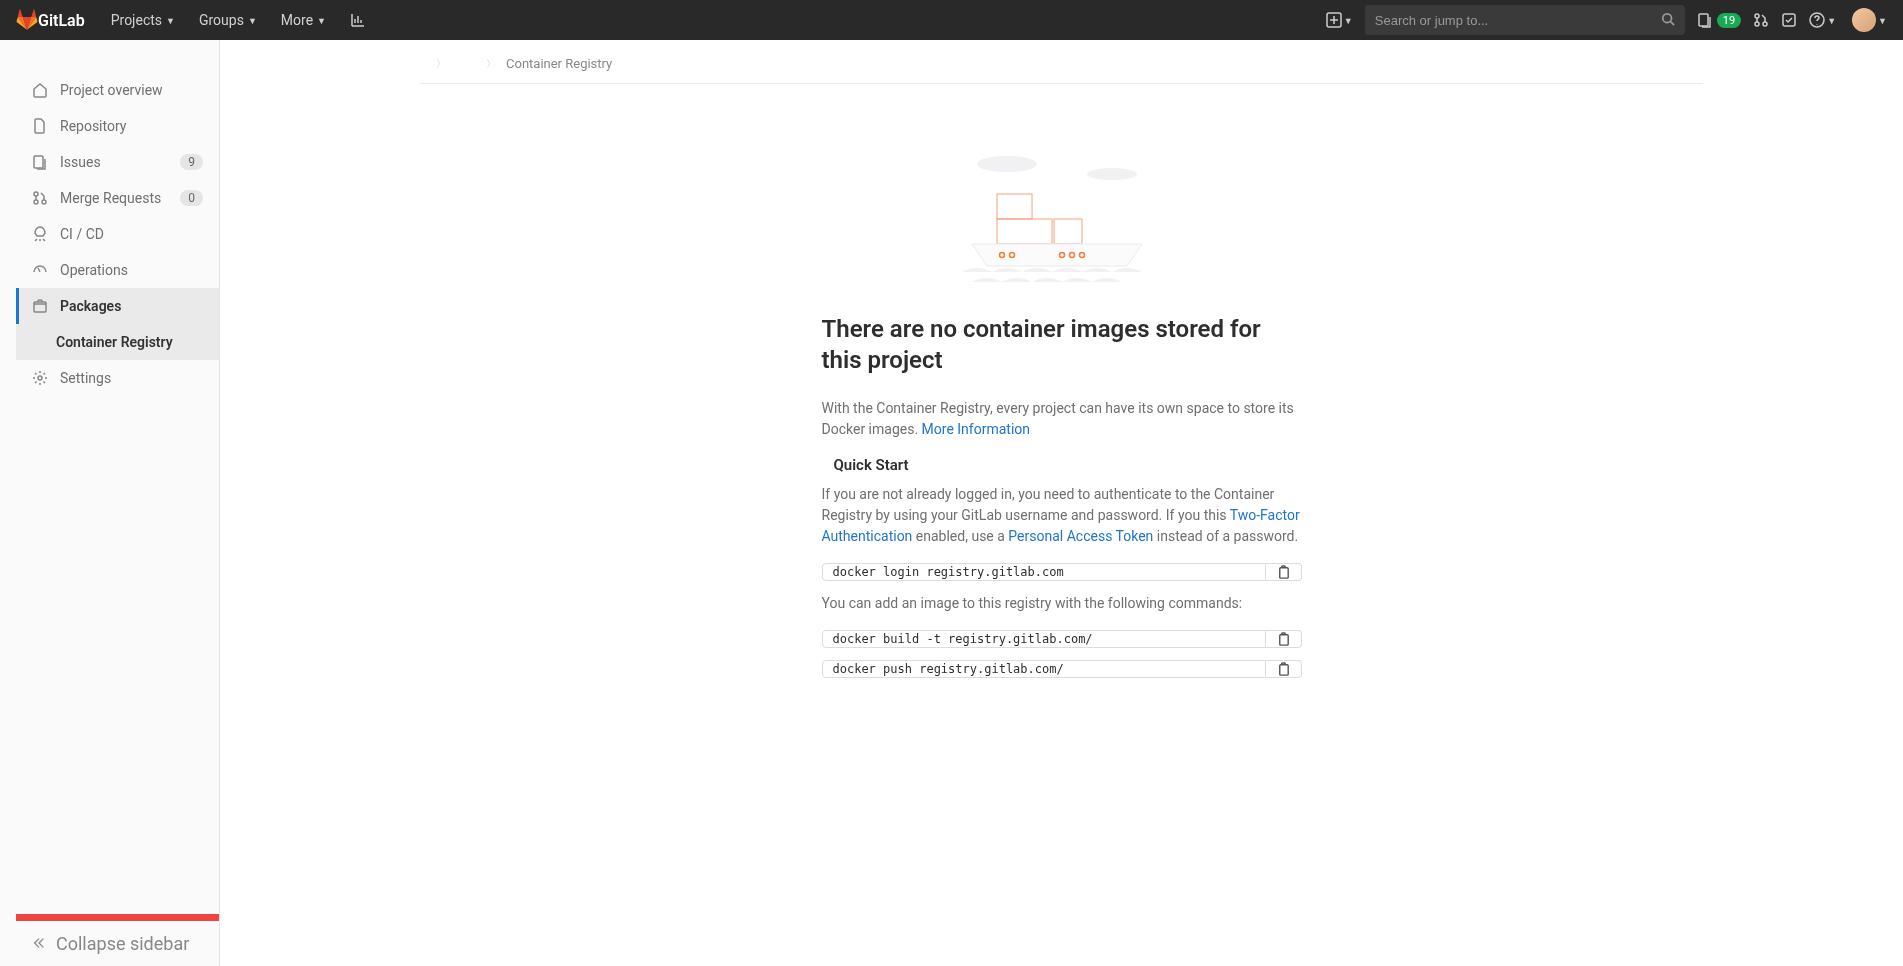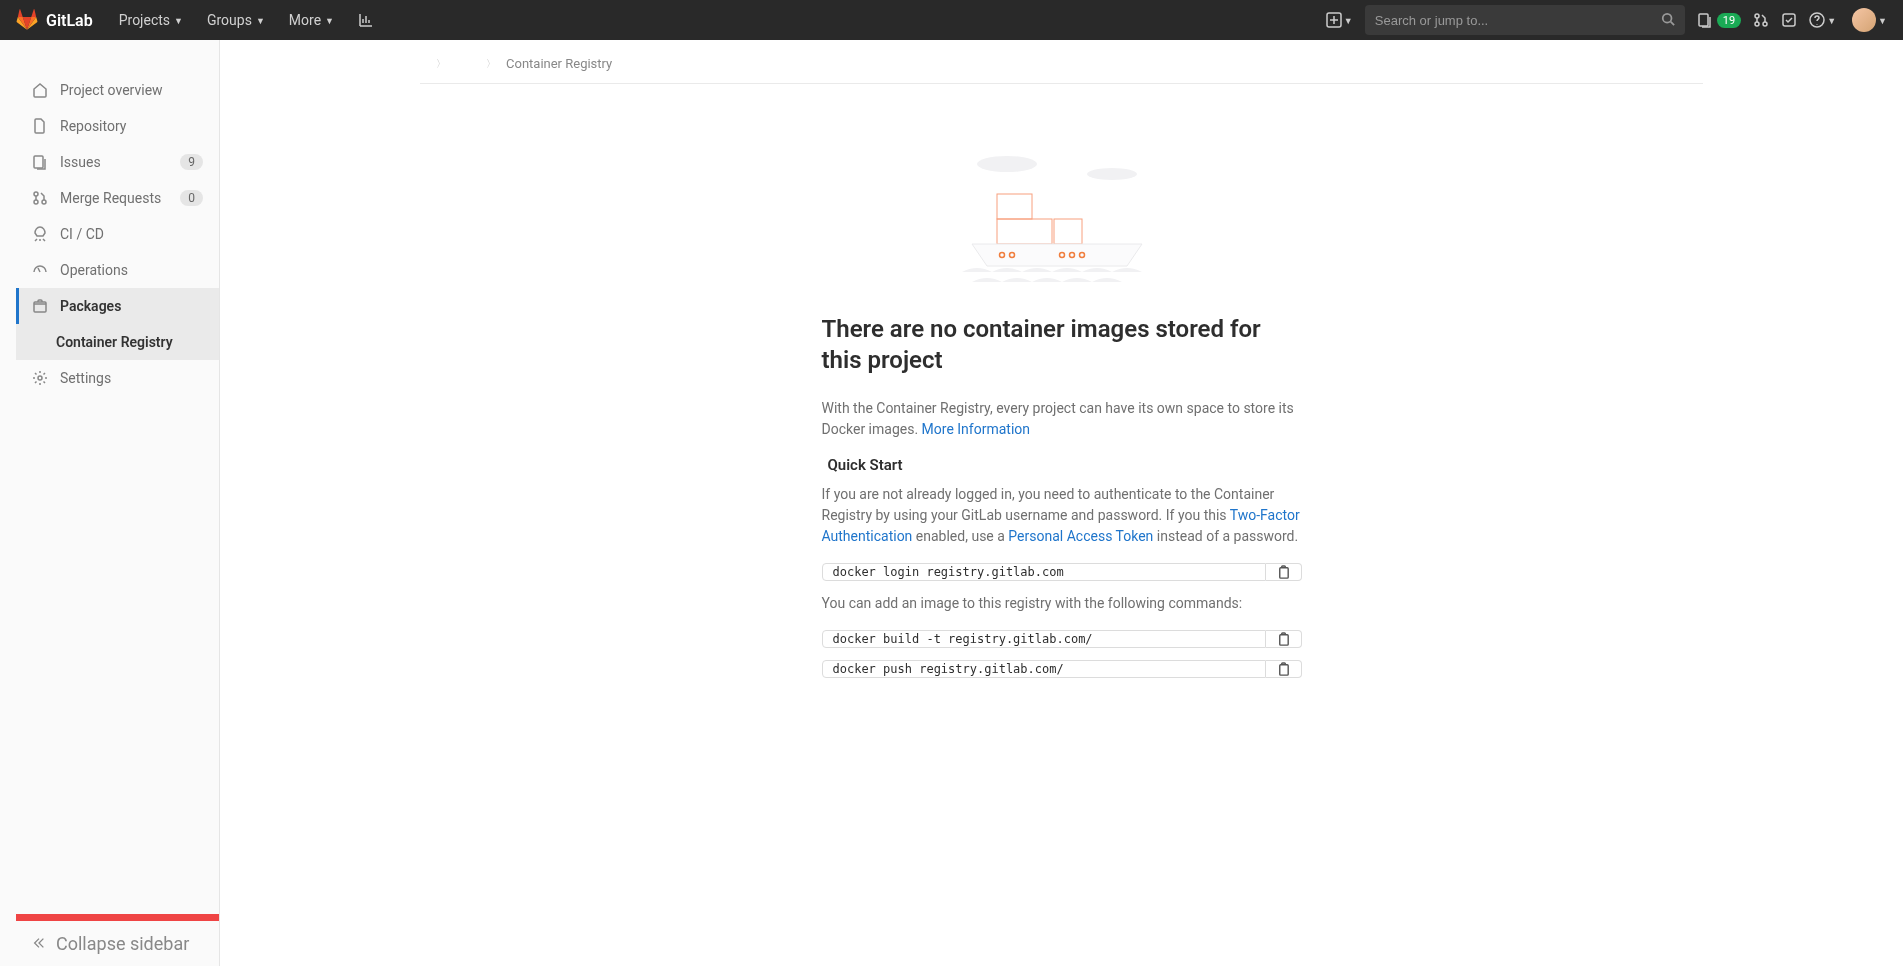--- a/index.html
+++ b/index.html
@@ -1,21 +1,21 @@
 <!DOCTYPE html>
 <html><head>
 <meta charset="utf-8">
 <style>
 * { margin: 0; padding: 0; box-sizing: border-box; }
 body { font-family: -apple-system, BlinkMacSystemFont, "Segoe UI", Roboto, sans-serif; font-size: 14px; color: #2e2e2e; background: #fff; }
 
 
 .navbar { height: 40px; background: #292929; display: flex; align-items: center; padding: 0 16px; color: #fff; }
 .navbar-left { display: flex; align-items: center; gap: 4px; }
-.logo { display: flex; align-items: center; gap: 8px; margin-right: 12px; }
+.logo { display: flex; align-items: center; gap: 0; margin-right: 12px; }
 .logo-text { font-weight: 600; font-size: 16px; color: #fff; }
 .nav-link { color: #d0d0d0; padding: 0 10px; display: flex; align-items: center; gap: 4px; font-size: 14px; cursor: pointer; height: 40px; }
 .caret { font-size: 9px; margin-top: 2px; }
 .navbar-right { margin-left: auto; display: flex; align-items: center; gap: 12px; }
 .search-box { background: #3a3a3a; border-radius: 4px; height: 30px; width: 320px; display: flex; align-items: center; padding: 0 10px; }
 .search-input { background: transparent; border: none; color: #bbb; font-size: 13px; flex: 1; outline: none; }
 .search-input::placeholder { color: #999; }
 .search-icon { color: #888; font-size: 13px; }
 .nav-icon { color: #ccc; cursor: pointer; display: flex; align-items: center; gap: 2px; font-size: 14px; }
 .badge-count { background: #1aaa55; color: #fff; font-size: 11px; padding: 1px 6px; border-radius: 8px; margin-left: 2px; }
@@ -37,21 +37,21 @@
 .content { flex: 1; overflow: auto; }
 .breadcrumb { padding: 16px 16px 12px 16px; margin: 0 200px; border-bottom: 1px solid #eaeaea; display: flex; align-items: center; gap: 10px; font-size: 13px; color: #888; }
 .breadcrumb .sep { color: #bbb; font-size: 10px; }
 .breadcrumb-current { color: #888; }
 
 .empty-state { max-width: 520px; margin: 60px auto 0 auto; padding: 0 20px; }
 .ship-illustration { margin: 0 auto 20px auto; display: block; width: 260px; height: 150px; }
 .empty-heading { font-size: 24px; font-weight: 600; color: #2e2e2e; margin: 0 0 22px 0; line-height: 1.3; }
 .empty-text { color: #707070; font-size: 14px; line-height: 1.5; margin: 0 0 16px 0; }
 .empty-text a { color: #1f75cb; text-decoration: none; }
-.subheading { font-size: 15px; font-weight: 600; color: #2e2e2e; margin: 0 0 10px 6px; }
+.subheading { font-size: 15px; font-weight: 600; color: #2e2e2e; margin: 0 0 10px 12px; }
 
 .code-row { display: flex; margin: 0 0 12px 0; }
 .code-box { flex: 1; border: 1px solid #dcdcdc; border-radius: 4px 0 0 4px; padding: 1px 10px; font-family: "SFMono-Regular", Menlo, Consolas, monospace; font-size: 12px; color: #2e2e2e; background: #fff; white-space: nowrap; overflow: hidden; }
 .copy-btn { border: 1px solid #dcdcdc; border-left: none; border-radius: 0 4px 4px 0; width: 36px; display: flex; align-items: center; justify-content: center; cursor: pointer; background: #fff; color: #555; }
 </style>
 </head>
 <body>
 
 <div class="navbar">
   <div class="navbar-left">

